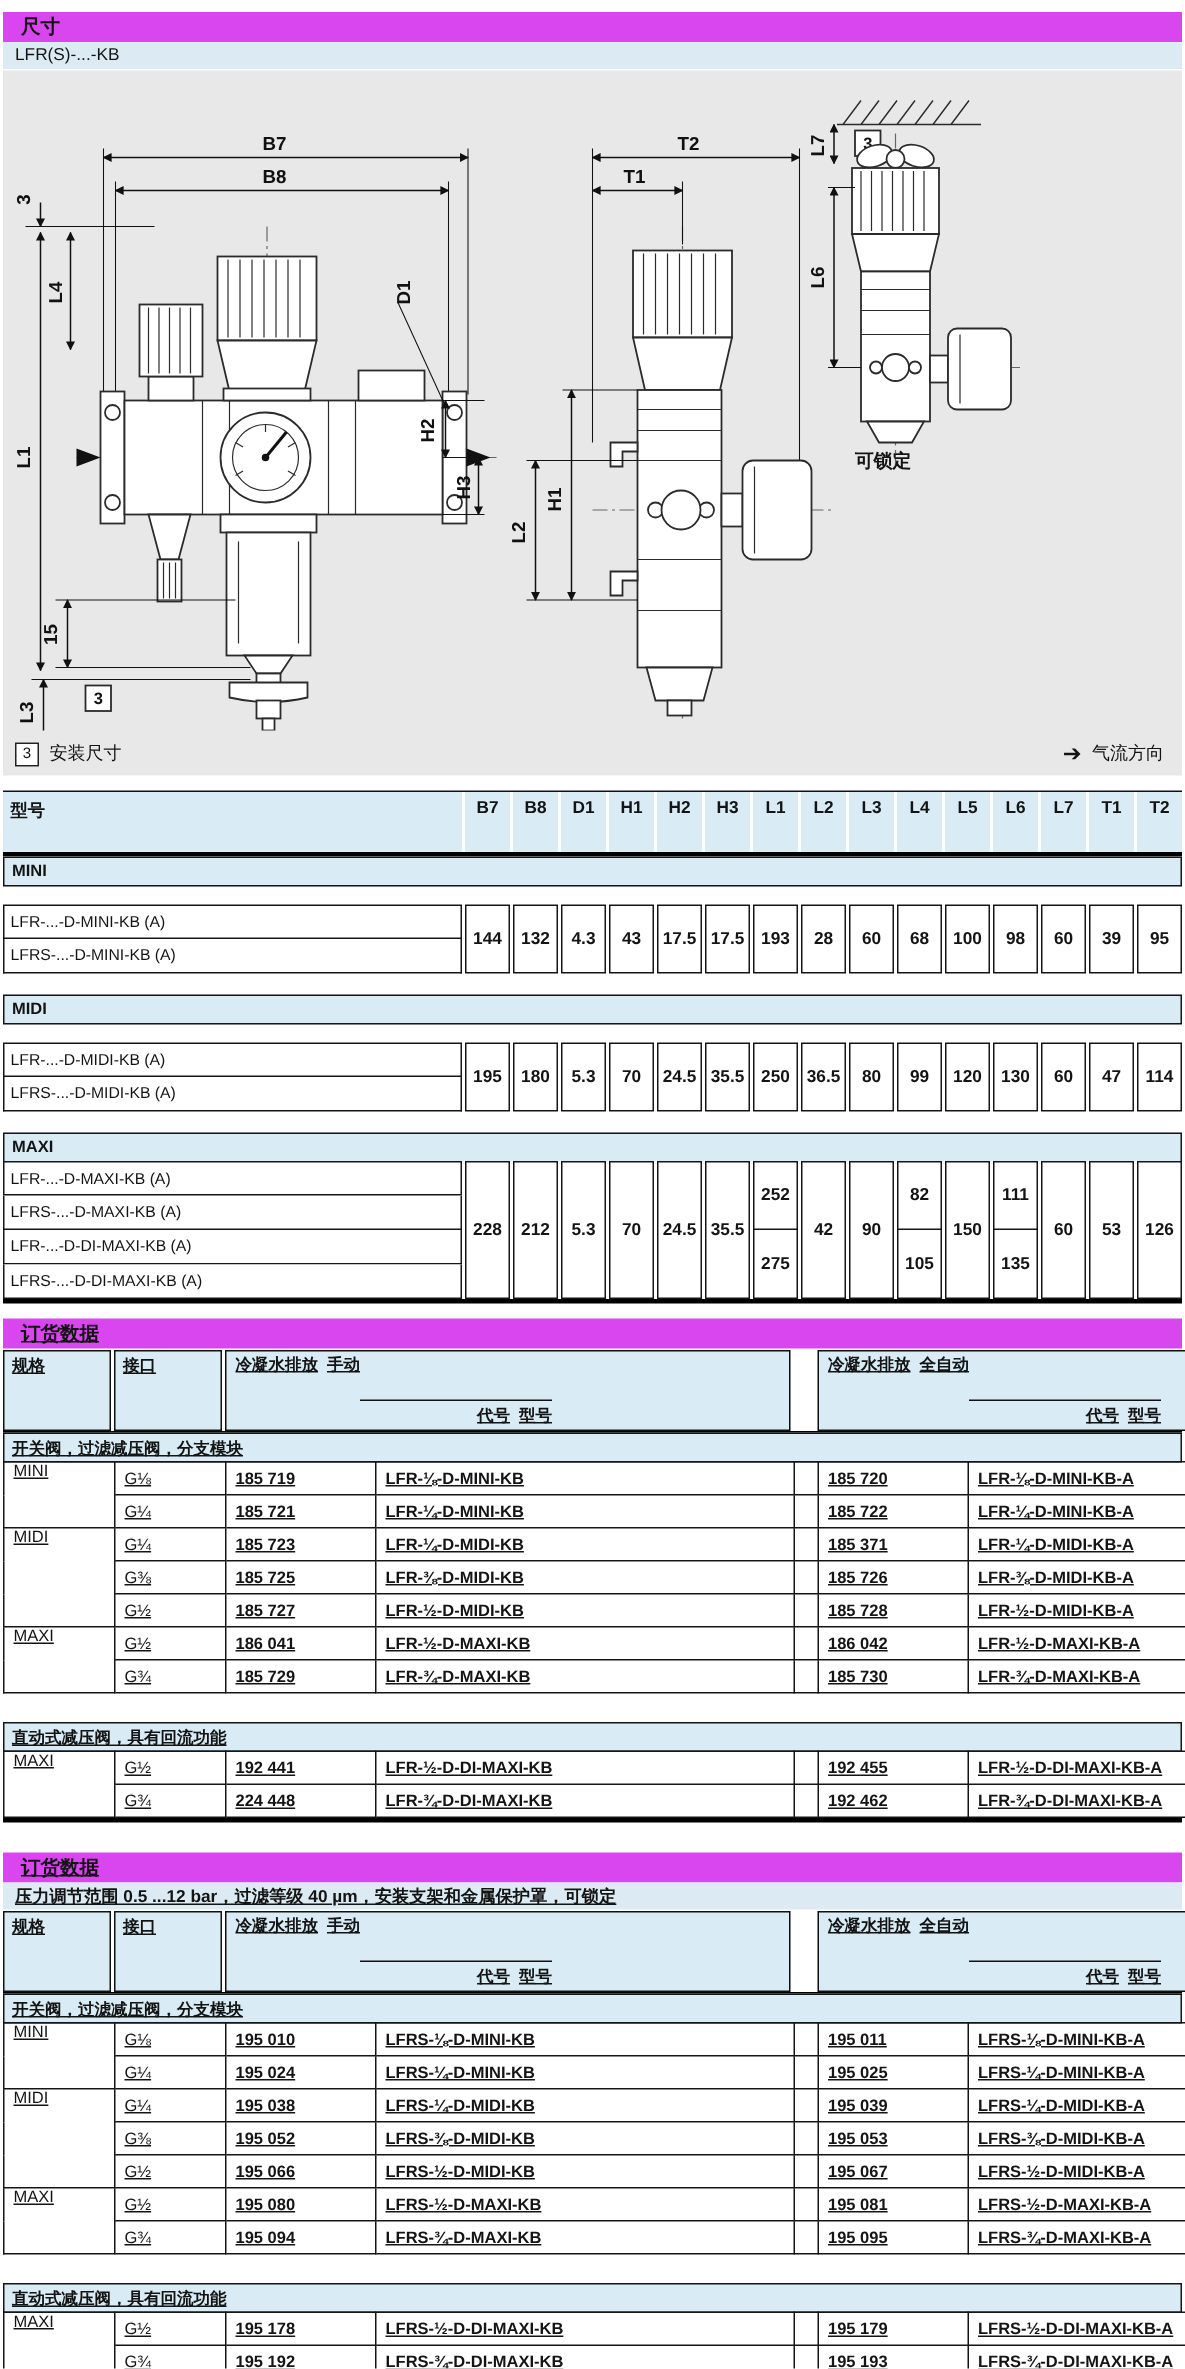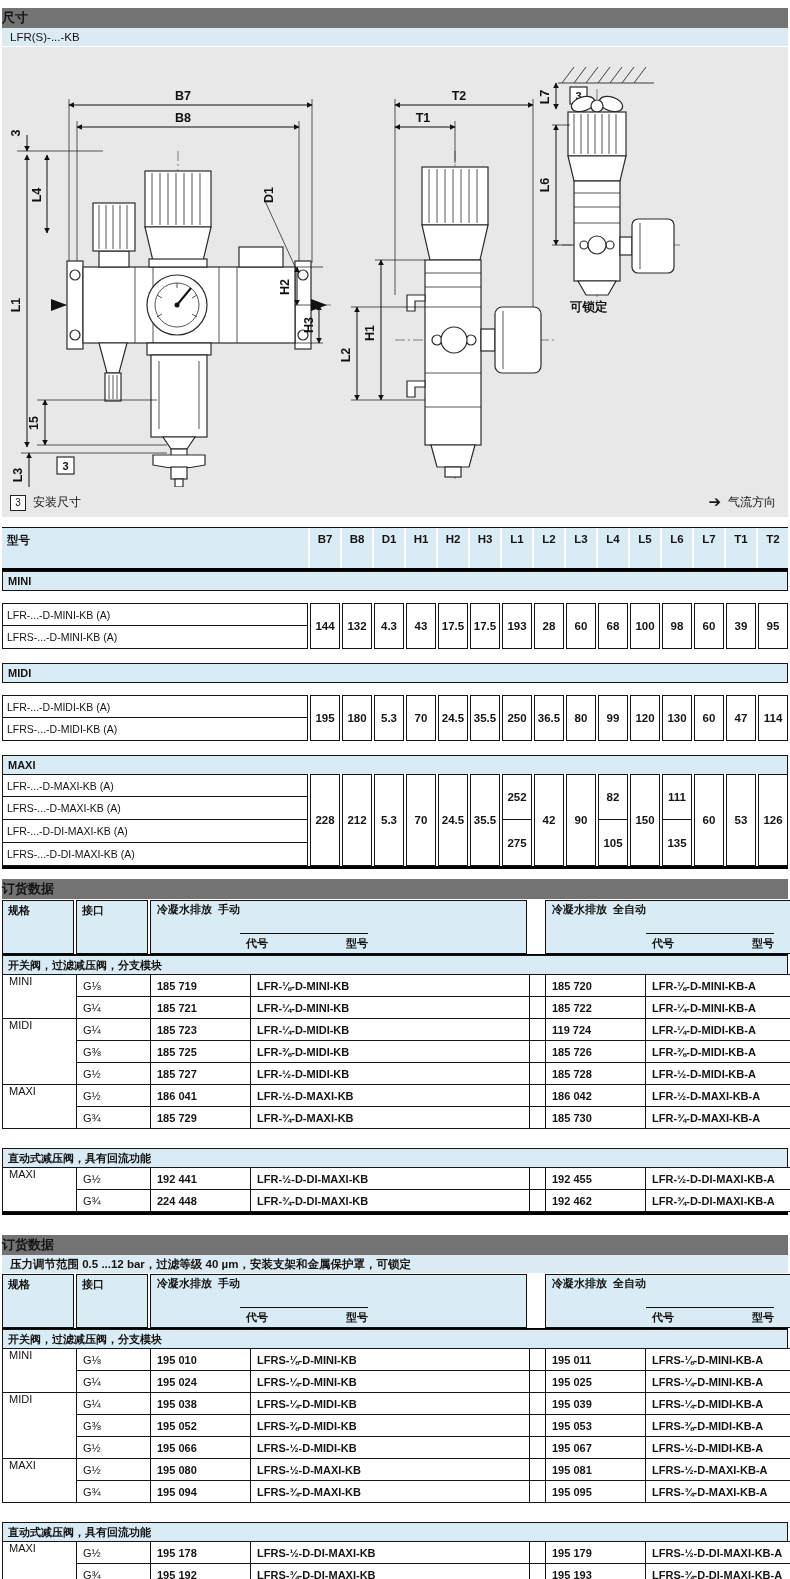--- a/index.html
+++ b/index.html
@@ -3,22 +3,22 @@
 <meta charset="utf-8">
 <style>
   html,body{margin:0;padding:0;}
   body{
     width:790px;height:1579px;overflow:hidden;background:#fff;
     font-family:"Liberation Sans","DejaVu Sans",sans-serif;color:#141414;
     -webkit-font-smoothing:antialiased;
   }
   .wrap{padding:8px 2px 0 2px;}
   
-  .title-bar{background:#737373;height:20px;display:flex;align-items:center;
-    padding-left:0;font-size:13px;font-weight:bold;}
+  .title-bar{background:#d946ef;height:20px;display:flex;align-items:center;
+    padding-left:12px;font-size:13px;font-weight:bold;}
   .sub-bar{background:#dcebf3;height:18px;display:flex;align-items:center;
     padding-left:8px;font-size:11.5px;}
   
   .panel{position:relative;background:#e8e8e8;height:470px;margin-top:1px;}
   .svg-abs{position:absolute;}
   .lock-caption{position:absolute;left:568px;top:252px;font-size:12.5px;font-weight:bold;}
   .caption-row{position:absolute;left:8px;bottom:6px;display:flex;align-items:center;font-size:12px;}
   .flow-row{position:absolute;right:12px;bottom:6px;display:flex;align-items:center;font-size:12px;}
   .box3{display:inline-flex;width:14px;height:14px;border:1px solid #222;background:#fff;
     align-items:center;justify-content:center;font-size:10px;margin-right:7px;}
@@ -35,30 +35,30 @@
     padding-left:5px;font-size:11px;font-weight:bold;box-sizing:border-box;}
   .mt{margin-top:14px;}
   .dim-body{margin-top:-1px;}
   .h2r{grid-template-rows:23px 23px;margin-top:12px;}
   .h4r{grid-template-rows:23px 23px 23px 23px;}
   .dc{border:1px solid #151515;background:#fff;display:flex;align-items:center;justify-content:center;
     font-size:11.5px;font-weight:600;box-sizing:border-box;}
   .dc.model{justify-content:flex-start;padding-left:4px;font-size:10.5px;font-weight:normal;}
   .bt0{border-top:none;}
   
-  .osec{margin-top:10px;}
+  .osec{margin-top:10px;text-decoration:underline;}
   .osec2{margin-top:20px;}
   .ohead{display:grid;grid-template-columns:74px 74px 379px 16px 247px;height:54px;margin-top:1px;}
   .ocell{padding-right:2px;box-sizing:border-box;height:100%;}
   .ob{border:1px solid #111;background:#d9ebf4;height:100%;box-sizing:border-box;
     font-size:11px;font-weight:bold;}
   .ob .pad{padding:2px 0 0 5px;}
   .drain{display:flex;}
   .drain .ln{padding:1px 0 0 6px;height:16px;}
-  .codes{margin-top:auto;border-top:1px solid #111;display:flex;align-items:center;height:19px;}
+  .codes{margin-top:auto;border-top:1px solid #111;display:flex;align-items:center;height:19px;text-align:right;}
   .codes .cl{width:100px;padding-left:6px;box-sizing:border-box;}
   .codes .tl{padding-left:6px;}
   .group-bar{height:20px;background:#d9ebf4;border:1px solid #151515;box-sizing:border-box;
     display:flex;align-items:center;padding-left:5px;font-size:11px;font-weight:bold;margin-top:-1px;}
   table.ord{border-collapse:collapse;table-layout:fixed;width:790px;margin-top:-1px;}
   table.ord td{border:1px solid #151515;height:21px;padding:0 2px 0 6px;font-size:11px;
     overflow:hidden;white-space:nowrap;}
   td.c-size{vertical-align:top;padding-top:3px;font-size:10.5px;}
   td.c-code,td.c-type{font-weight:bold;}
   td.c-gap{border:none;background:#fff;padding:0;}
@@ -500,21 +500,21 @@
             <td class="c-gap"></td>
             <td class="c-code">185 722</td>
             <td class="c-type">LFR-¼-D-MINI-KB-A</td>
           </tr>
           <tr>
             <td class="c-size" rowspan="3">MIDI</td>
             <td class="c-port">G¼</td>
             <td class="c-code">185 723</td>
             <td class="c-type">LFR-¼-D-MIDI-KB</td>
             <td class="c-gap"></td>
-            <td class="c-code">119 724</td>
+            <td class="c-code">185 371</td>
             <td class="c-type">LFR-¼-D-MIDI-KB-A</td>
           </tr>
           <tr>
             <td class="c-port">G⅜</td>
             <td class="c-code">185 725</td>
             <td class="c-type">LFR-⅜-D-MIDI-KB</td>
             <td class="c-gap"></td>
             <td class="c-code">185 726</td>
             <td class="c-type">LFR-⅜-D-MIDI-KB-A</td>
           </tr>

